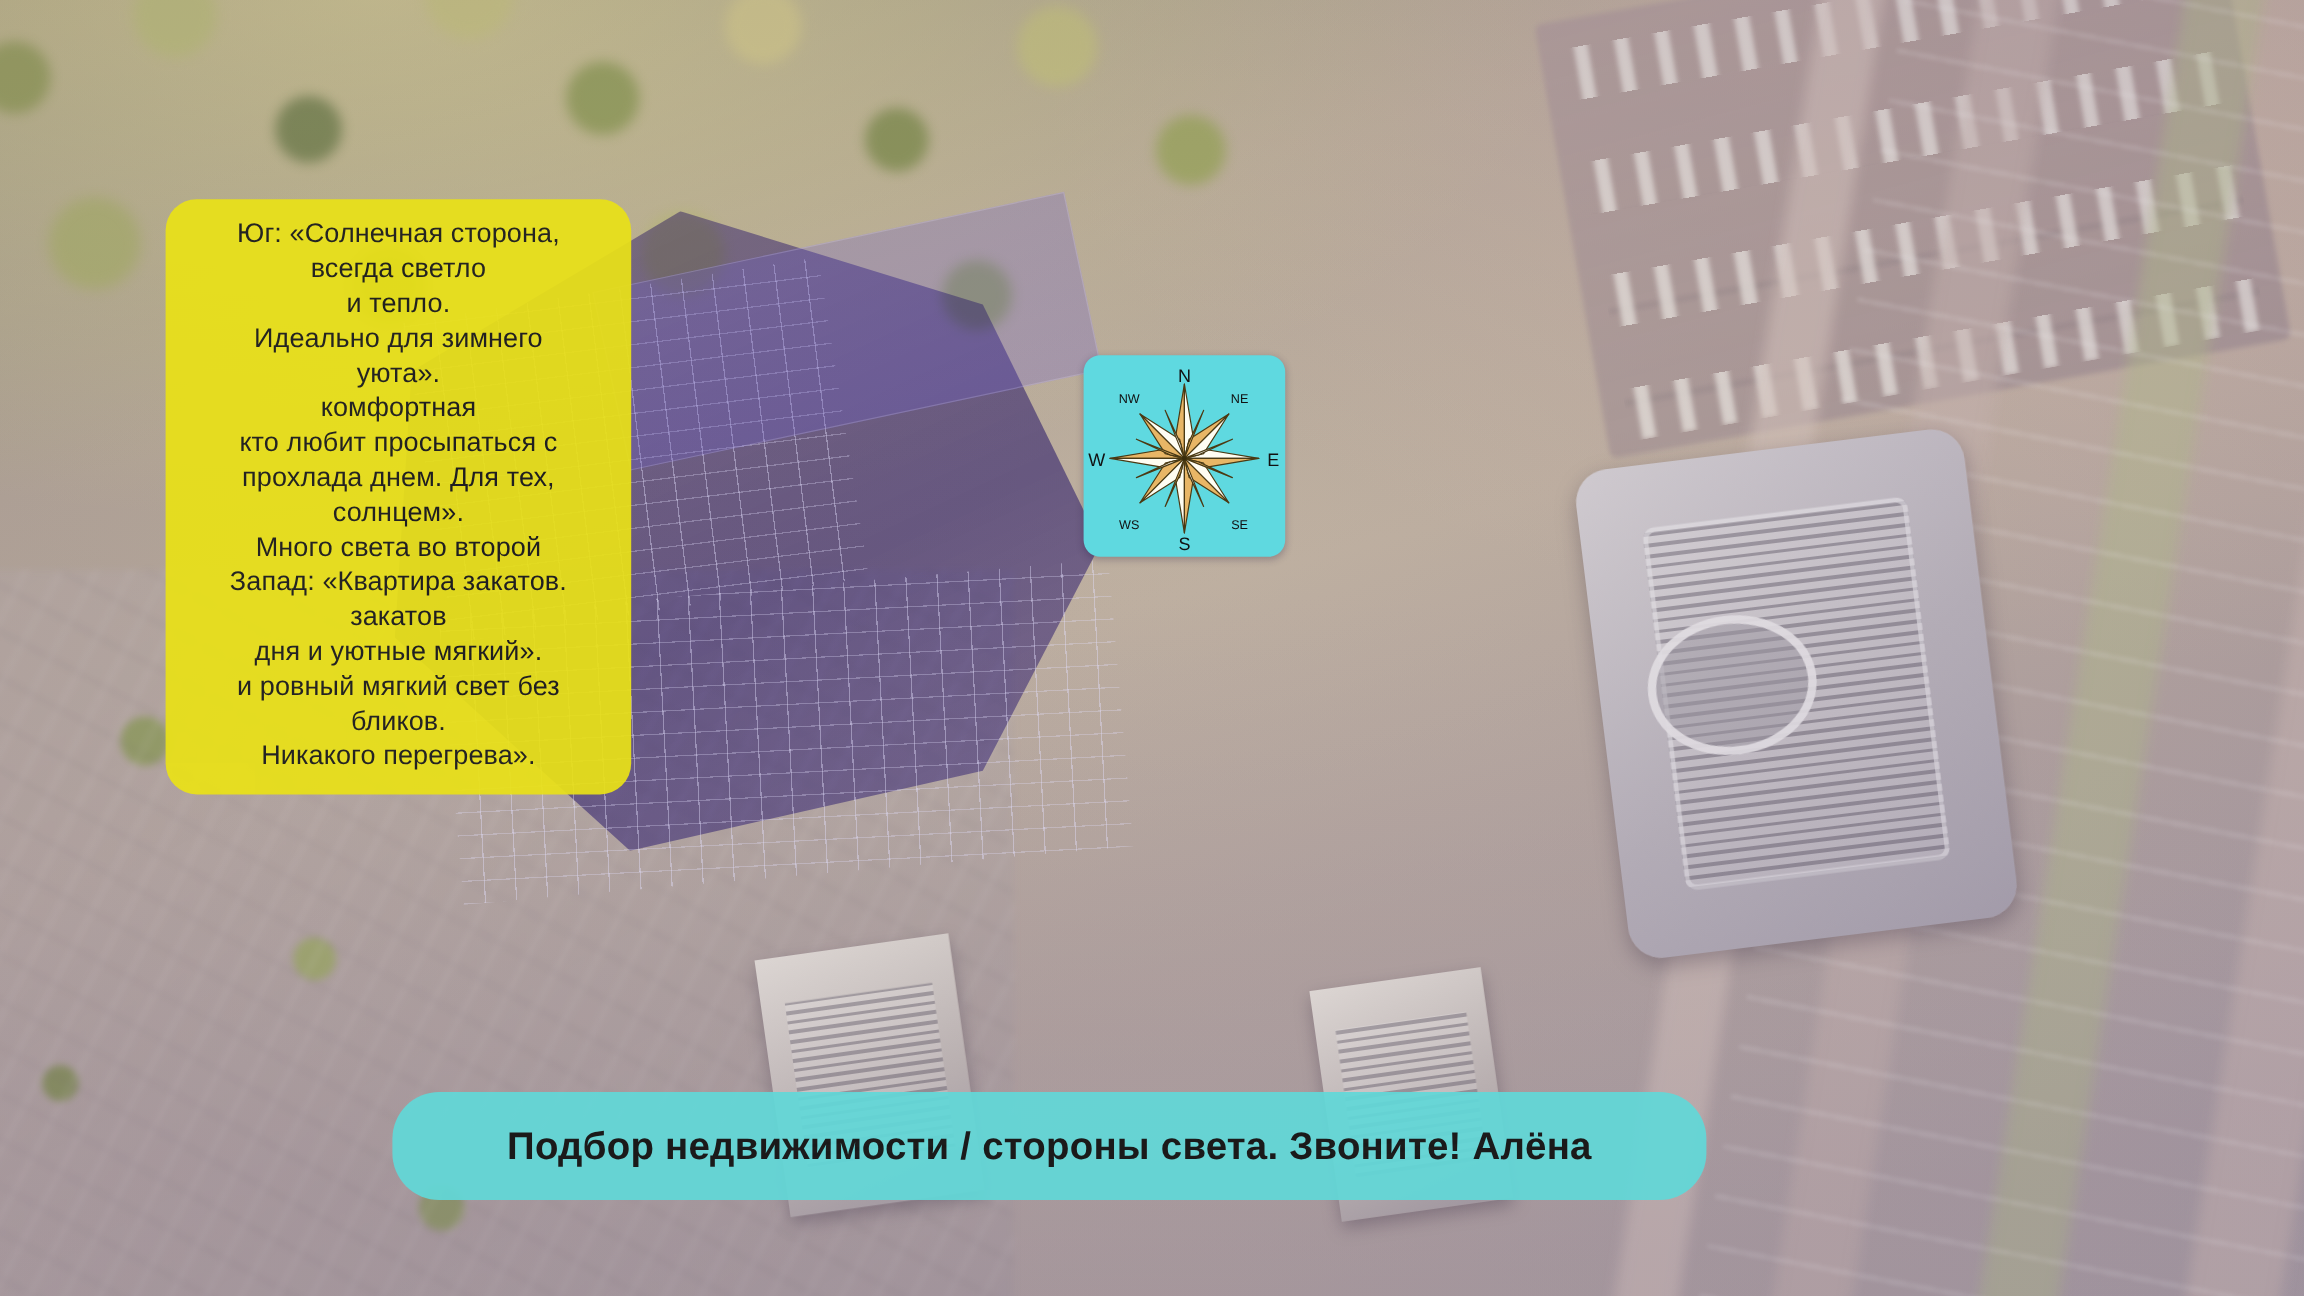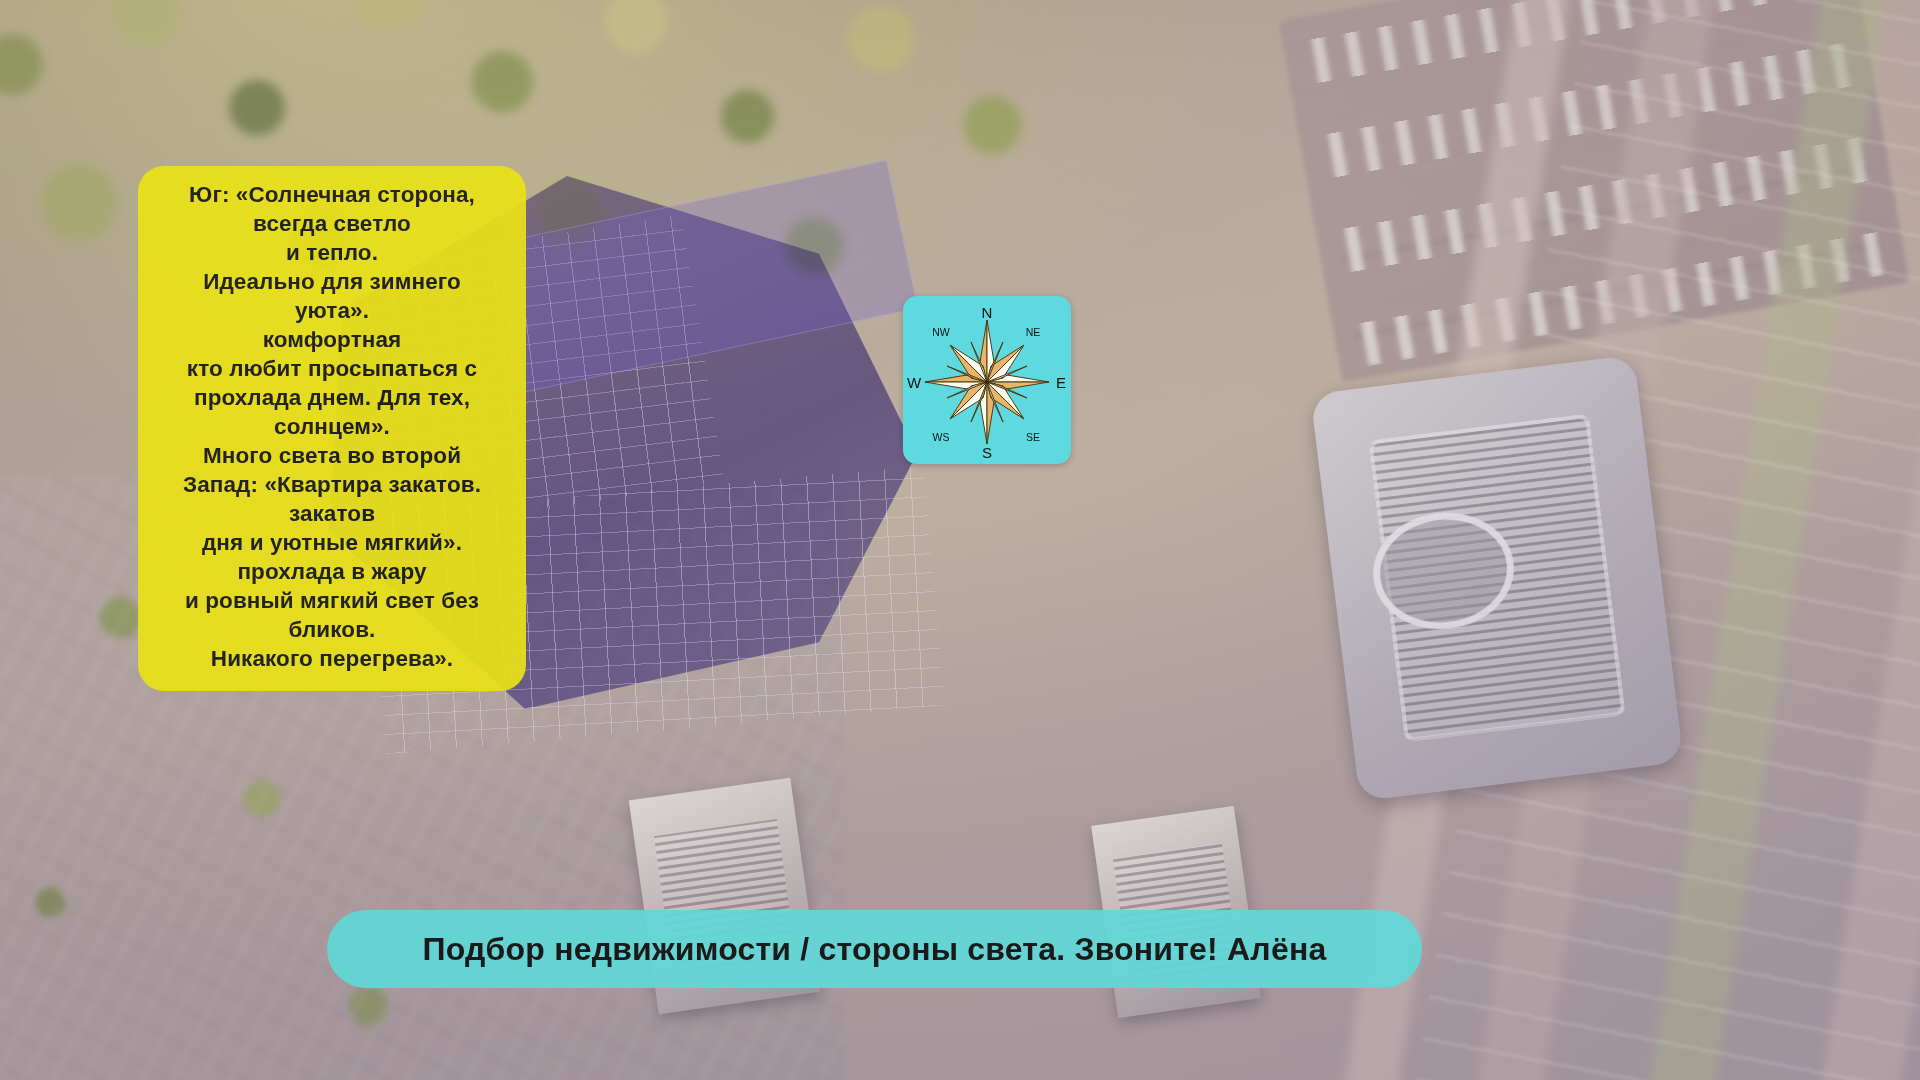--- a/index.html
+++ b/index.html
@@ -215,21 +215,21 @@
     width: 388px;
     padding: 14px 18px 18px;
     background: #e9e118;
     border-radius: 26px;
     opacity: .93;
     box-sizing: border-box;
   }
   .yellow-card p {
     margin: 0;
     color: #1a1a1a;
-    font-weight: bold;
+    font-weight: normal;
     font-size: 22.5px;
     line-height: 1.29;
     text-align: center;
     letter-spacing: .1px;
   }
 
   
   .compass-card {
     position: absolute;
     left: 903px; top: 296px;
@@ -244,21 +244,21 @@
     fill: #111;
     font-weight: 500;
   }
   .cl-major { font-size: 15px; }
   .cl-minor { font-size: 10.5px; }
 
   
   .banner {
     position: absolute;
     left: 327px; top: 910px;
-    width: 1095px; height: 78px;
+    width: 1095px; height: 90px;
     background: #62d8d8;
     border-radius: 39px;
     display: flex;
     align-items: center;
     justify-content: center;
     opacity: .93;
     text-align: center;
   }
   .banner span {
     color: #111;
@@ -302,21 +302,20 @@
     <p>Идеально для зимнего</p>
     <p>уюта».</p>
     <p>комфортная</p>
     <p>кто любит просыпаться с</p>
     <p>прохлада днем. Для тех,</p>
     <p>солнцем».</p>
     <p>Много света во второй</p>
     <p>Запад: «Квартира закатов.</p>
     <p>закатов</p>
     <p>дня и уютные мягкий».</p>
-    <p>прохлада в жару</p>
     <p>и ровный мягкий свет без</p>
     <p>бликов.</p>
     <p>Никакого перегрева».</p>
   </div>
 
   <div class="compass-card">
     <svg viewBox="0 0 168 168">
       <g transform="translate(84,86)">
 
         <g stroke="#4a3a14" stroke-width="1" stroke-linejoin="round">

